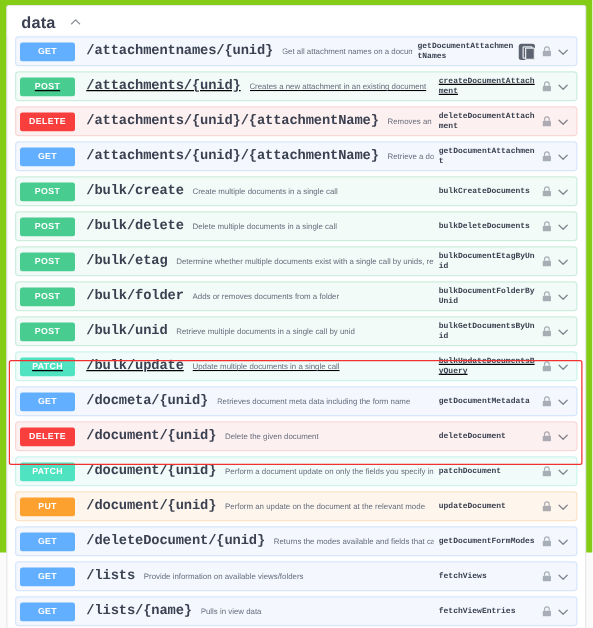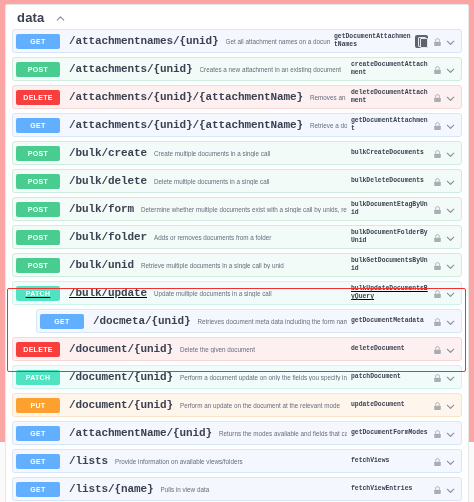--- a/index.html
+++ b/index.html
@@ -5,21 +5,21 @@
   * { box-sizing: border-box; }
   html, body {
     margin: 0; padding: 0;
     width: 474px; height: 502px;
     background: #fafafa;
     font-family: "Liberation Sans", sans-serif;
     overflow: hidden;
   }
   #app {
     width: 474px; height: 442px;
-    background: #fca5a5;
+    background: #84cc16;
     padding: 4px 5px 0 5px;
   }
   .tag-block {
     background: #ffffff;
     border: 1px solid #e8e8e8;
     border-radius: 2px;
     padding: 0 0 4px 0;
   }
   
   .tag-header {
@@ -182,21 +182,21 @@
             <span class="copy-icon"></span>
             <span class="lock-icon"><svg viewBox="0 0 20 20" width="11" height="13" aria-hidden="true">
                 <rect x="4" y="8.5" width="12" height="8" rx="1.4" fill="#6b7280"></rect>
                 <path d="M6.6 8.5 V6.2 a3.4 3.4 0 0 1 6.8 0 V8.5" fill="none" stroke="#6b7280" stroke-width="1.7"></path>
               </svg></span>
             <span class="chev-down"><svg viewBox="0 0 20 20" width="13" height="13" aria-hidden="true">
                 <polyline points="5,8 10,13 15,8" fill="none" stroke="#3b4151" stroke-width="1.6" stroke-linecap="round" stroke-linejoin="round"></polyline>
               </svg></span>
           </span>
         </div>
-        <div class="op-row" style="background: rgb(242, 251, 247); border-color: rgb(205, 238, 222);">
+        <div class="op-row" style="background: rgb(242, 251, 247); border-color: rgb(205, 238, 222); text-decoration: underline;">
           <span class="badge" style="background:#49cc90">POST</span>
           <span class="op-path">/attachments/{unid}</span>
           <span class="op-summary">Creates a new attachment in an existing document</span>
           <span class="op-id">createDocumentAttachment</span>
           <span class="op-icons">
             <span class="lock-icon"><svg viewBox="0 0 20 20" width="11" height="13" aria-hidden="true">
                 <rect x="4" y="8.5" width="12" height="8" rx="1.4" fill="#6b7280"></rect>
                 <path d="M6.6 8.5 V6.2 a3.4 3.4 0 0 1 6.8 0 V8.5" fill="none" stroke="#6b7280" stroke-width="1.7"></path>
               </svg></span>
             <span class="chev-down"><svg viewBox="0 0 20 20" width="13" height="13" aria-hidden="true">
@@ -259,21 +259,21 @@
                 <rect x="4" y="8.5" width="12" height="8" rx="1.4" fill="#6b7280"></rect>
                 <path d="M6.6 8.5 V6.2 a3.4 3.4 0 0 1 6.8 0 V8.5" fill="none" stroke="#6b7280" stroke-width="1.7"></path>
               </svg></span>
             <span class="chev-down"><svg viewBox="0 0 20 20" width="13" height="13" aria-hidden="true">
                 <polyline points="5,8 10,13 15,8" fill="none" stroke="#3b4151" stroke-width="1.6" stroke-linecap="round" stroke-linejoin="round"></polyline>
               </svg></span>
           </span>
         </div>
         <div class="op-row" style="background: rgb(242, 251, 247); border-color: rgb(205, 238, 222);">
           <span class="badge" style="background:#49cc90">POST</span>
-          <span class="op-path">/bulk/form</span>
+          <span class="op-path">/bulk/etag</span>
           <span class="op-summary">Determine whether multiple documents exist with a single call by unids, returning ETags</span>
           <span class="op-id">bulkDocumentEtagByUnid</span>
           <span class="op-icons">
             <span class="lock-icon"><svg viewBox="0 0 20 20" width="11" height="13" aria-hidden="true">
                 <rect x="4" y="8.5" width="12" height="8" rx="1.4" fill="#6b7280"></rect>
                 <path d="M6.6 8.5 V6.2 a3.4 3.4 0 0 1 6.8 0 V8.5" fill="none" stroke="#6b7280" stroke-width="1.7"></path>
               </svg></span>
             <span class="chev-down"><svg viewBox="0 0 20 20" width="13" height="13" aria-hidden="true">
                 <polyline points="5,8 10,13 15,8" fill="none" stroke="#3b4151" stroke-width="1.6" stroke-linecap="round" stroke-linejoin="round"></polyline>
               </svg></span>
@@ -317,21 +317,21 @@
           <span class="op-icons">
             <span class="lock-icon"><svg viewBox="0 0 20 20" width="11" height="13" aria-hidden="true">
                 <rect x="4" y="8.5" width="12" height="8" rx="1.4" fill="#6b7280"></rect>
                 <path d="M6.6 8.5 V6.2 a3.4 3.4 0 0 1 6.8 0 V8.5" fill="none" stroke="#6b7280" stroke-width="1.7"></path>
               </svg></span>
             <span class="chev-down"><svg viewBox="0 0 20 20" width="13" height="13" aria-hidden="true">
                 <polyline points="5,8 10,13 15,8" fill="none" stroke="#3b4151" stroke-width="1.6" stroke-linecap="round" stroke-linejoin="round"></polyline>
               </svg></span>
           </span>
         </div>
-        <div class="op-row" style="background: rgb(244, 248, 254); border-color: rgb(214, 230, 251); margin-left: 24px;">
+        <div class="op-row" style="background: rgb(244, 248, 254); border-color: rgb(214, 230, 251);">
           <span class="badge" style="background:#61affe">GET</span>
           <span class="op-path">/docmeta/{unid}</span>
           <span class="op-summary">Retrieves document meta data including the form name</span>
           <span class="op-id">getDocumentMetadata</span>
           <span class="op-icons">
             <span class="lock-icon"><svg viewBox="0 0 20 20" width="11" height="13" aria-hidden="true">
                 <rect x="4" y="8.5" width="12" height="8" rx="1.4" fill="#6b7280"></rect>
                 <path d="M6.6 8.5 V6.2 a3.4 3.4 0 0 1 6.8 0 V8.5" fill="none" stroke="#6b7280" stroke-width="1.7"></path>
               </svg></span>
             <span class="chev-down"><svg viewBox="0 0 20 20" width="13" height="13" aria-hidden="true">
@@ -379,21 +379,21 @@
                 <rect x="4" y="8.5" width="12" height="8" rx="1.4" fill="#6b7280"></rect>
                 <path d="M6.6 8.5 V6.2 a3.4 3.4 0 0 1 6.8 0 V8.5" fill="none" stroke="#6b7280" stroke-width="1.7"></path>
               </svg></span>
             <span class="chev-down"><svg viewBox="0 0 20 20" width="13" height="13" aria-hidden="true">
                 <polyline points="5,8 10,13 15,8" fill="none" stroke="#3b4151" stroke-width="1.6" stroke-linecap="round" stroke-linejoin="round"></polyline>
               </svg></span>
           </span>
         </div>
         <div class="op-row" style="background: rgb(244, 248, 254); border-color: rgb(214, 230, 251);">
           <span class="badge" style="background:#61affe">GET</span>
-          <span class="op-path">/attachmentName/{unid}</span>
+          <span class="op-path">/deleteDocument/{unid}</span>
           <span class="op-summary">Returns the modes available and fields that can be edited</span>
           <span class="op-id">getDocumentFormModes</span>
           <span class="op-icons">
             <span class="lock-icon"><svg viewBox="0 0 20 20" width="11" height="13" aria-hidden="true">
                 <rect x="4" y="8.5" width="12" height="8" rx="1.4" fill="#6b7280"></rect>
                 <path d="M6.6 8.5 V6.2 a3.4 3.4 0 0 1 6.8 0 V8.5" fill="none" stroke="#6b7280" stroke-width="1.7"></path>
               </svg></span>
             <span class="chev-down"><svg viewBox="0 0 20 20" width="13" height="13" aria-hidden="true">
                 <polyline points="5,8 10,13 15,8" fill="none" stroke="#3b4151" stroke-width="1.6" stroke-linecap="round" stroke-linejoin="round"></polyline>
               </svg></span>

